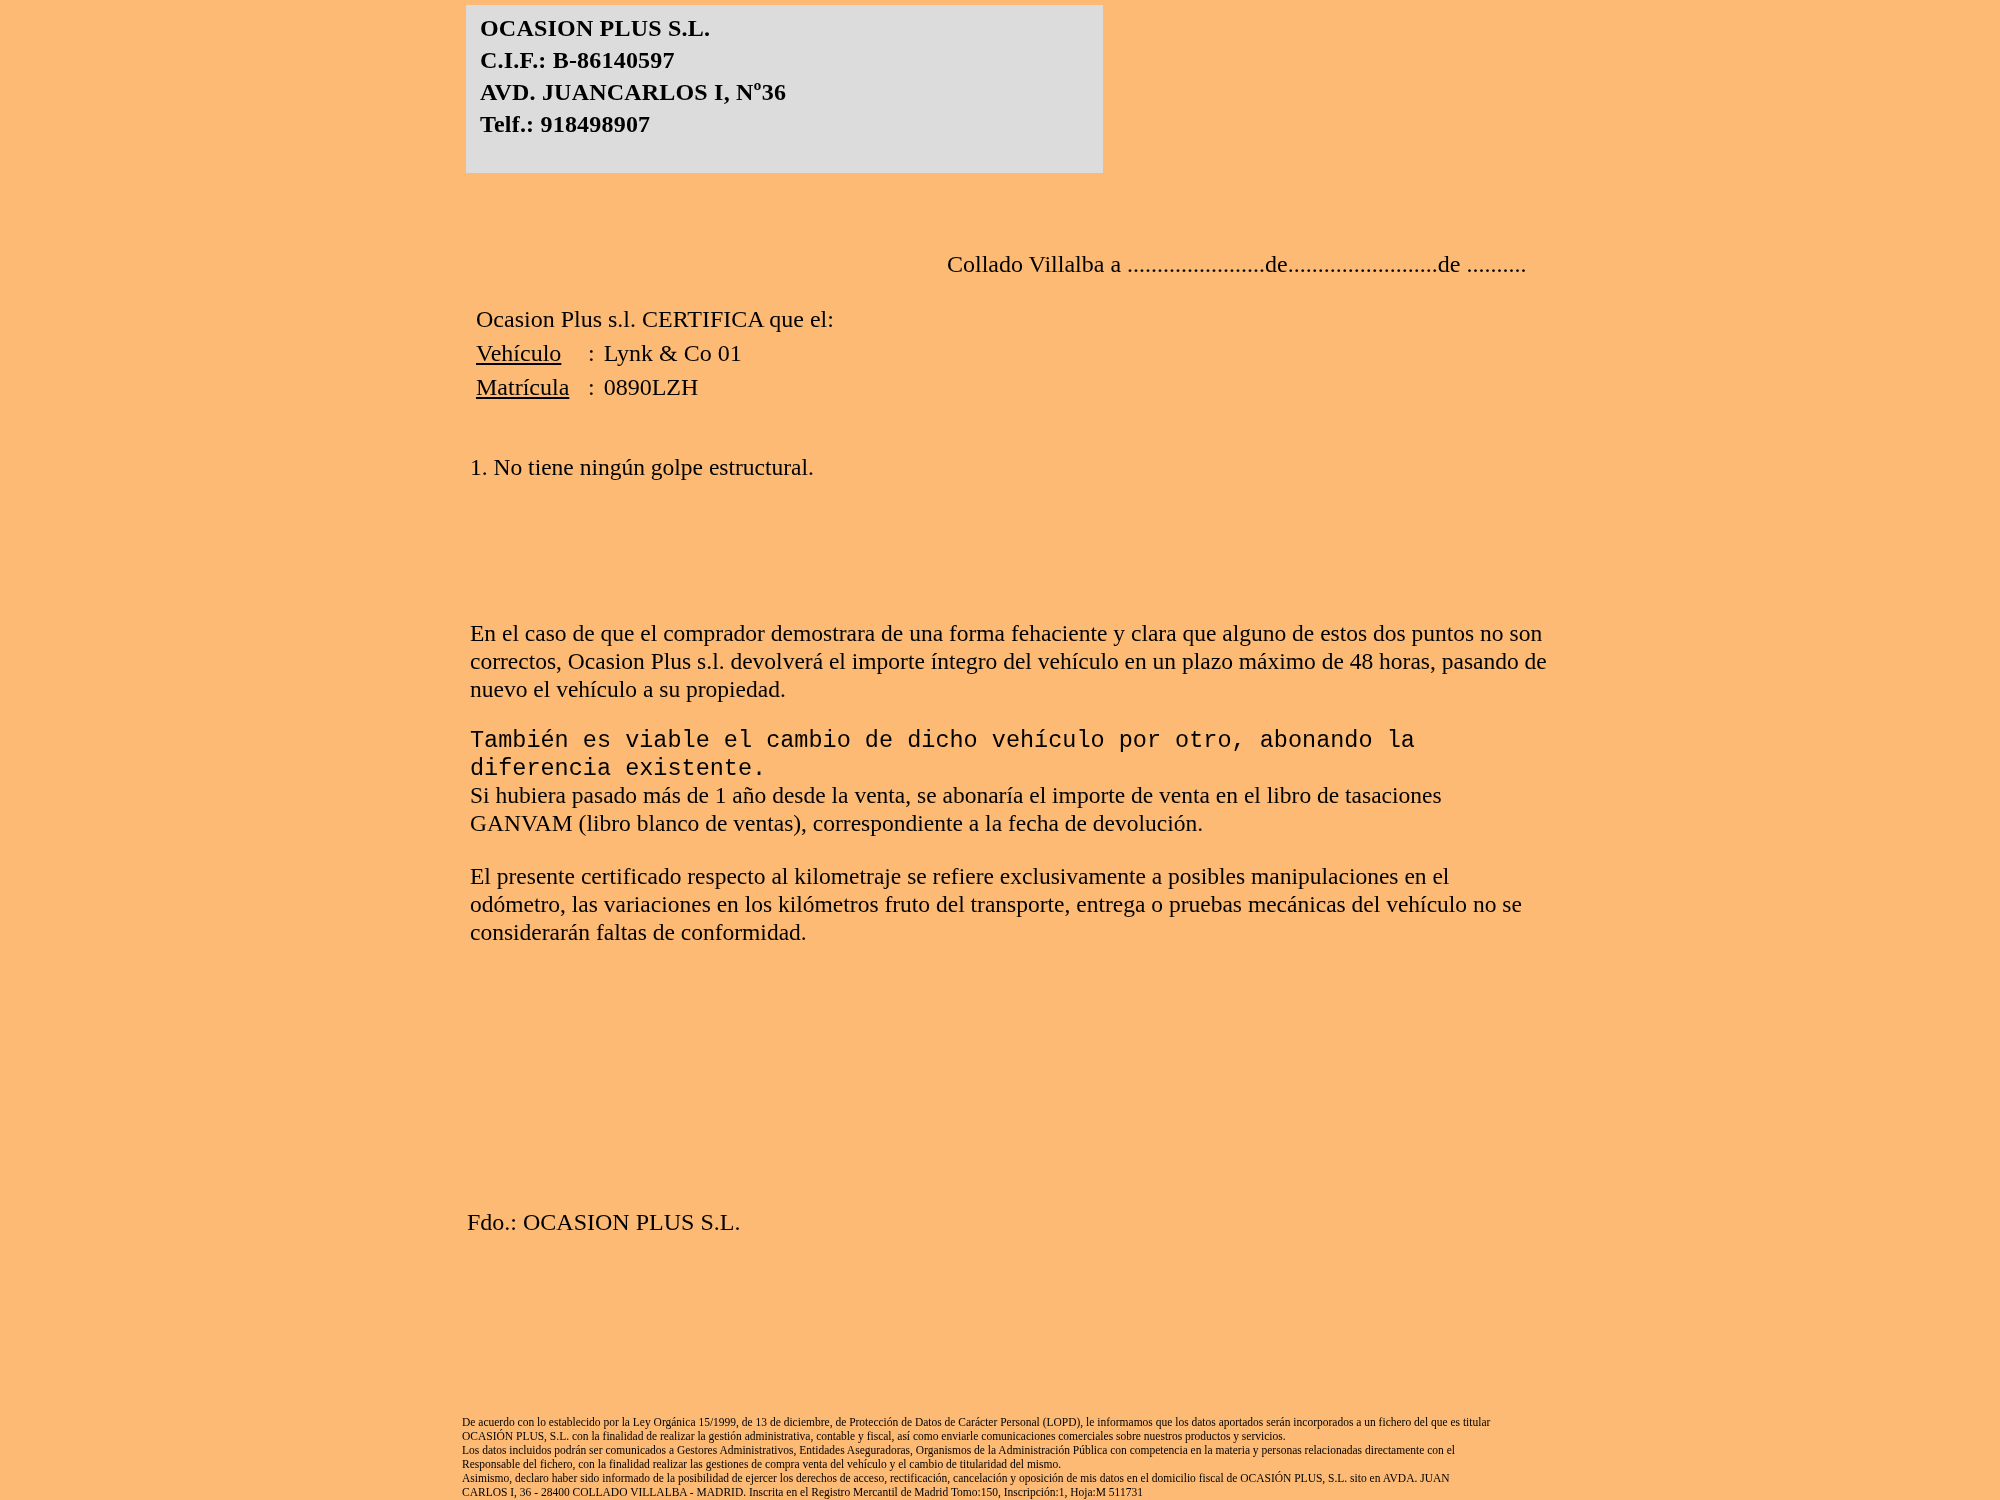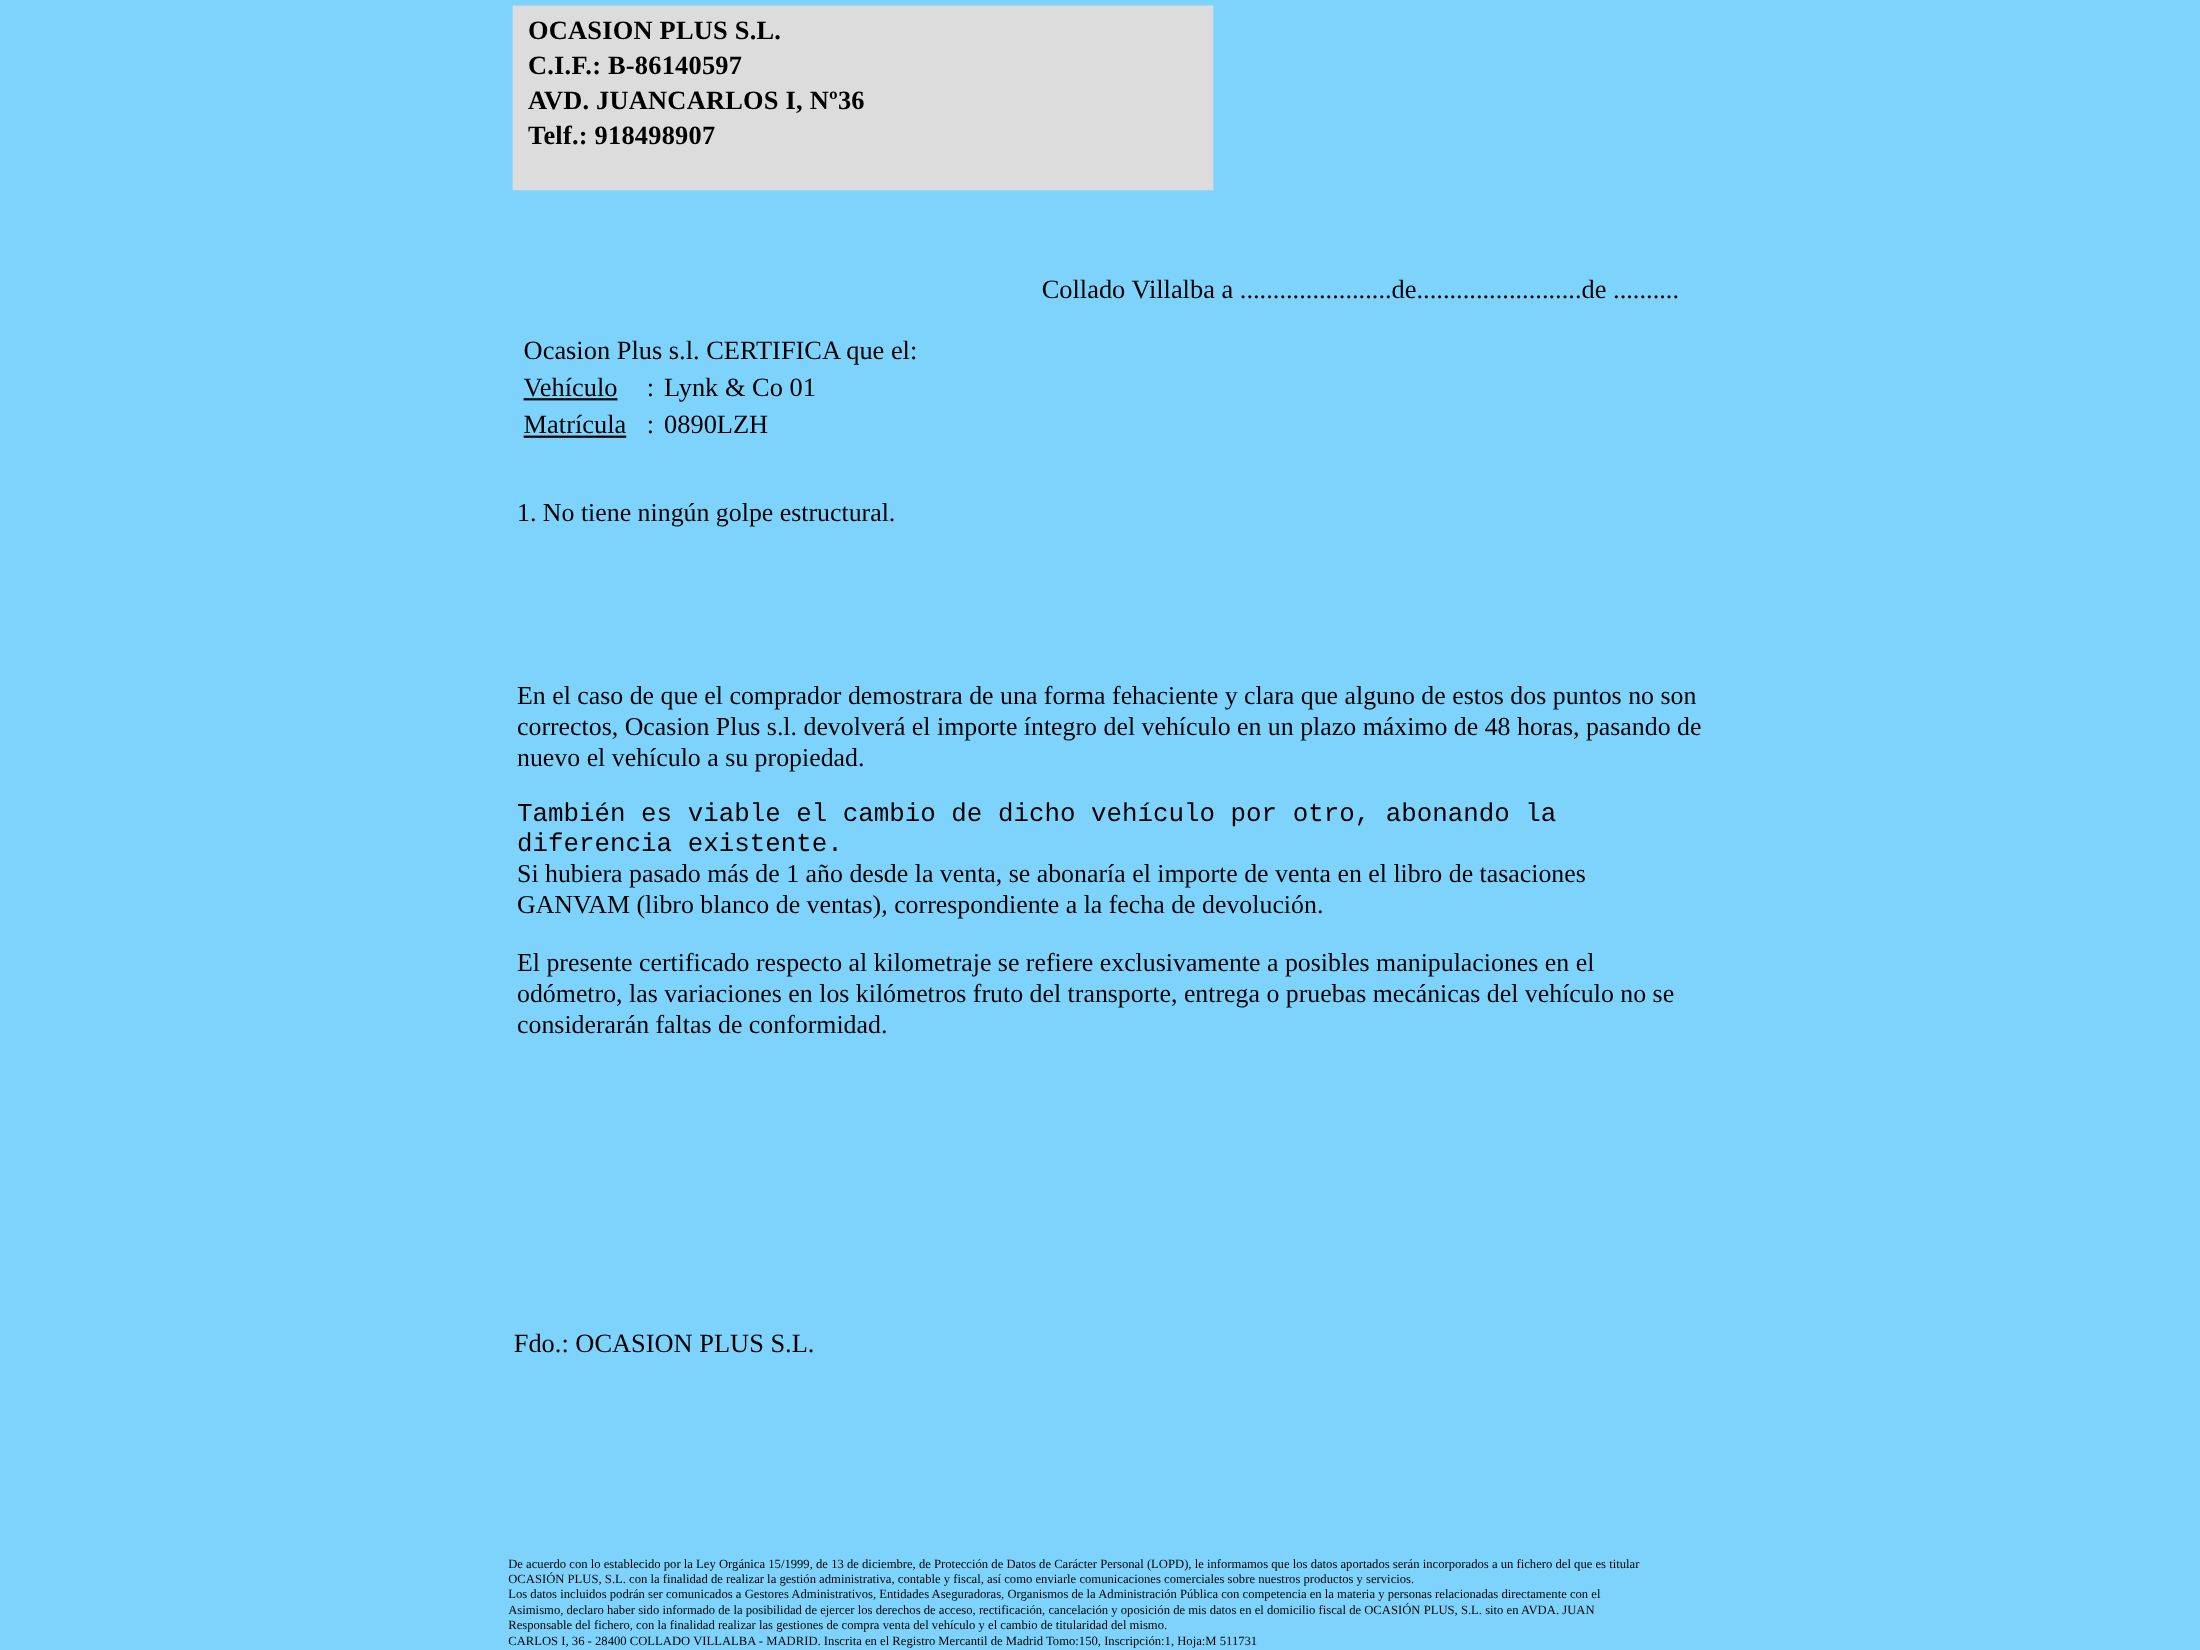--- a/index.html
+++ b/index.html
@@ -1,21 +1,21 @@
 <!DOCTYPE html>
 <html><head>
 <meta charset="utf-8">
 <style>
   * { margin: 0; padding: 0; box-sizing: border-box; }
   html, body { background: #ffffff; }
   .page {
     position: relative;
     width: 2000px;
     height: 1500px;
-    background: #7dd3fc;
+    background: #fdba74;
     font-family: "Liberation Serif", serif;
     color: #000000;
     overflow: hidden;
   }
   .header-block {
     position: absolute;
     left: 466px;
     top: 5px;
     width: 637px;
     height: 168px;
@@ -112,18 +112,18 @@
   <div class="para" id="para-2">También es viable el cambio de dicho vehículo por otro, abonando la diferencia existente.</div>
   <div class="para" id="para-3">Si hubiera pasado más de 1 año desde la venta, se abonaría el importe de venta en el libro de tasaciones GANVAM (libro blanco de ventas), correspondiente a la fecha de devolución.</div>
   <div class="para" id="para-4">El presente certificado respecto al kilometraje se refiere exclusivamente a posibles manipulaciones en el odómetro, las variaciones en los kilómetros fruto del transporte, entrega o pruebas mecánicas del vehículo no se considerarán faltas de conformidad.</div>
 
   <div class="signature">Fdo.: OCASION PLUS S.L.</div>
 
   <div class="legal">
     <div class="legal-line">De acuerdo con lo establecido por la Ley Orgánica 15/1999, de 13 de diciembre, de Protección de Datos de Carácter Personal (LOPD), le informamos que los datos aportados serán incorporados a un fichero del que es titular</div>
     <div class="legal-line">OCASIÓN PLUS, S.L. con la finalidad de realizar la gestión administrativa, contable y fiscal, así como enviarle comunicaciones comerciales sobre nuestros productos y servicios.</div>
     <div class="legal-line">Los datos incluidos podrán ser comunicados a Gestores Administrativos, Entidades Aseguradoras, Organismos de la Administración Pública con competencia en la materia y personas relacionadas directamente con el</div>
+    <div class="legal-line">Responsable del fichero, con la finalidad realizar las gestiones de compra venta del vehículo y el cambio de titularidad del mismo.</div>
     <div class="legal-line">Asimismo, declaro haber sido informado de la posibilidad de ejercer los derechos de acceso, rectificación, cancelación y oposición de mis datos en el domicilio fiscal de OCASIÓN PLUS, S.L. sito en AVDA. JUAN</div>
-    <div class="legal-line">Responsable del fichero, con la finalidad realizar las gestiones de compra venta del vehículo y el cambio de titularidad del mismo.</div>
     <div class="legal-line">CARLOS I, 36 - 28400 COLLADO VILLALBA - MADRID. Inscrita en el Registro Mercantil de Madrid Tomo:150, Inscripción:1, Hoja:M 511731</div>
   </div>
 
 </div>
 
 </body></html>

